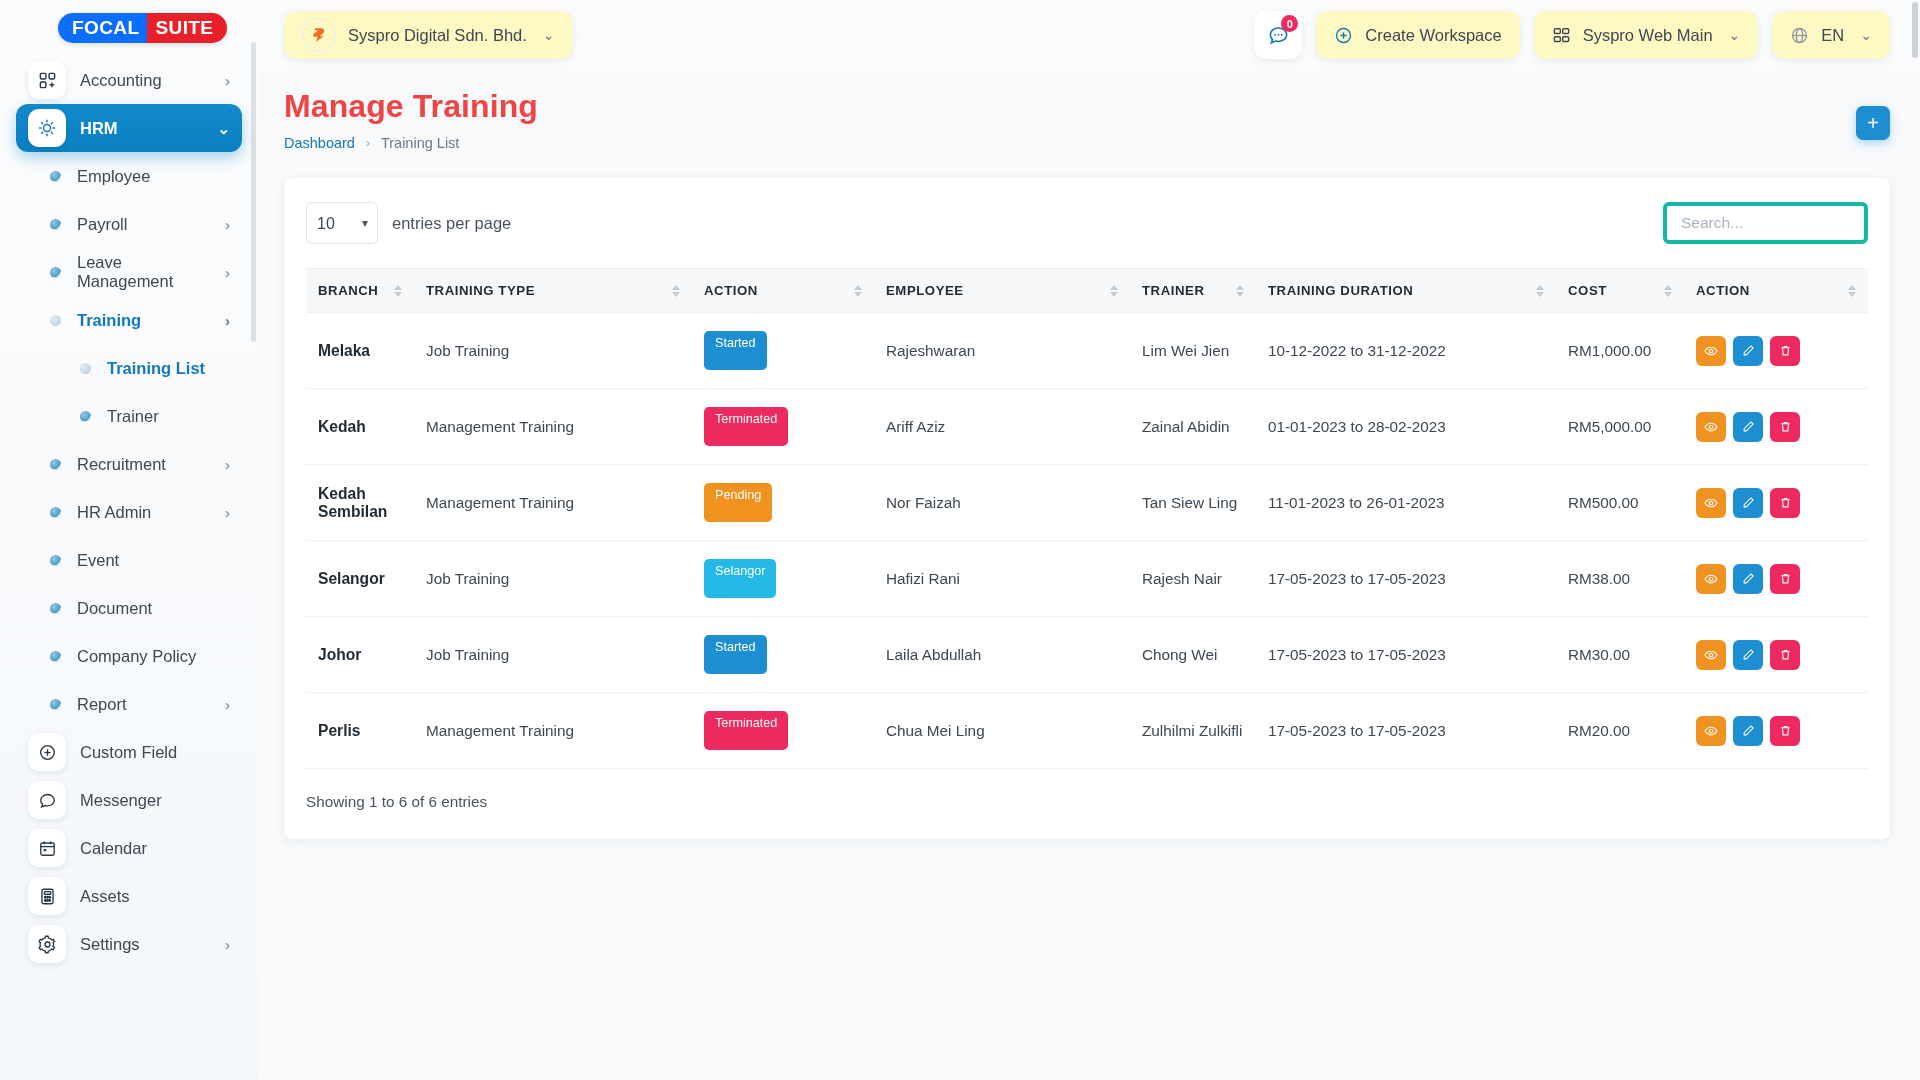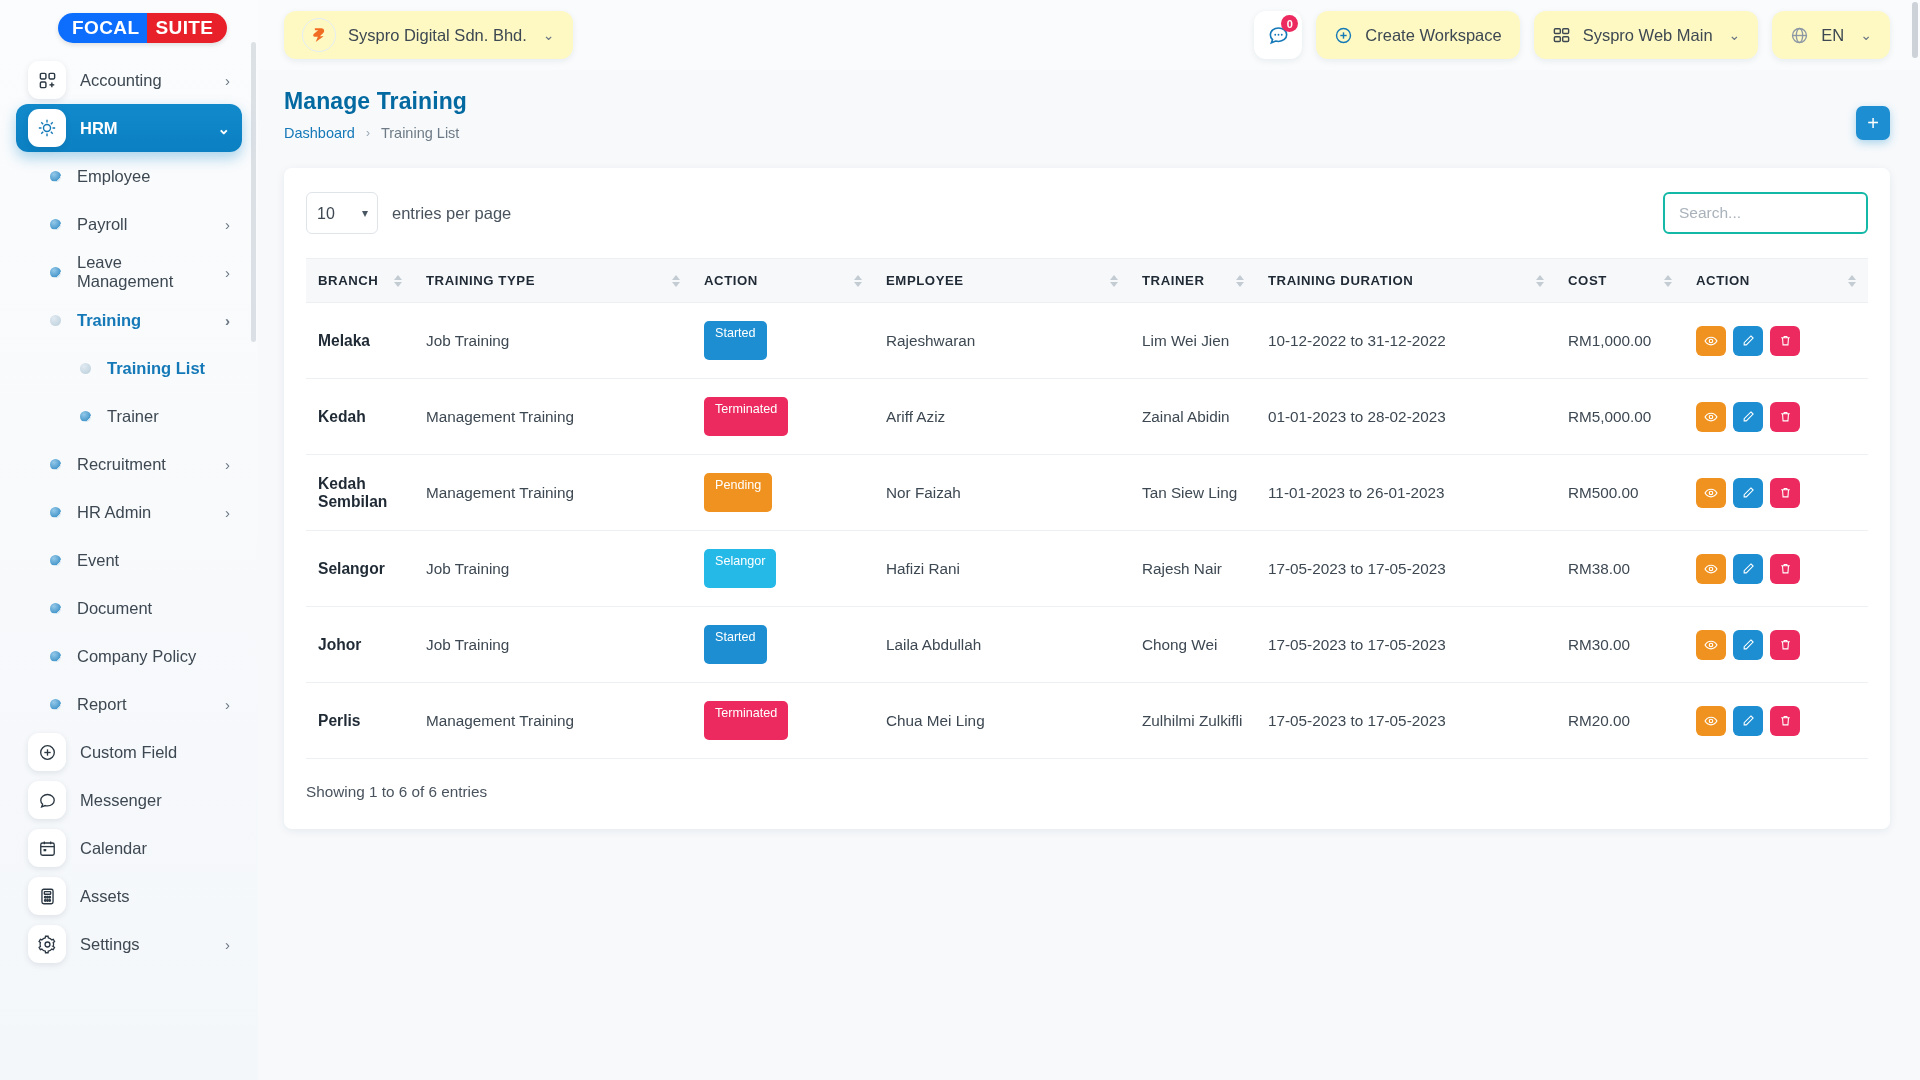--- a/index.html
+++ b/index.html
@@ -103,21 +103,21 @@
   }
   .badge {
     position:absolute; top: 4px; right: 4px;
     min-width: 17px; height: 17px; border-radius: 9px;
     background:#ec2a5f; color:#fff; font-size: 11px; font-weight:bold;
     display:flex; align-items:center; justify-content:center; padding: 0 4px;
   }
 
   
   .page { padding: 18px 30px 0 26px; }
-  .page-title { font-size: 23px; font-weight: bold; color:#0369a1; letter-spacing:.1px; }
+  .page-title { font-size: 32px; font-weight: bold; color:#ef4444; letter-spacing:.1px; }
   .crumbs { display:flex; align-items:center; gap: 11px; margin-top: 10px; font-size: 14.5px; }
   .crumbs a { color:#1579b8; text-decoration: none; cursor:pointer; }
   .crumbs .sep { color:#9aa7b2; font-size: 12px; }
   .crumbs .cur { color:#6e7b87; }
 
   .addbtn {
     position:absolute; right: 30px; top: 106px;
     width: 34px; height: 34px; border-radius: 7px;
     background:#1c8ed1; color:#fff; border:none; cursor:pointer;
     font-size: 20px; line-height: 1; display:flex; align-items:center; justify-content:center;
@@ -138,21 +138,21 @@
     font-family: "Liberation Sans", sans-serif; cursor:pointer;
   }
   .selbox { position: relative; display:inline-flex; }
   .selbox .arrow {
     position:absolute; right: 10px; top: 50%; transform: translateY(-50%);
     pointer-events:none; color:#4b5663; font-size: 12px;
   }
   .epp { font-size: 16.5px; color:#49535e; }
   .search {
     margin-left:auto; width: 205px; height: 42px;
-    border: 2px solid #14b8a6; border-radius: 6px; padding: 0 14px;
+    border: 4px solid #14b8a6; border-radius: 6px; padding: 0 14px;
     font-size: 15.5px; color:#3d4852; font-family: "Liberation Sans", sans-serif;
     outline: none; background:#fff;
   }
   .search::placeholder { color:#a9b2bb; }
 
   table { width: 100%; border-collapse: collapse; margin-top: 24px; }
   thead th {
     background:#f7f8fa; text-align:left;
     font-size: 13.2px; font-weight: bold; letter-spacing:.55px; color:#1f2a35;
     padding: 14px 12px; border-top: 1px solid #edf0f3; border-bottom: 1px solid #edf0f3;

